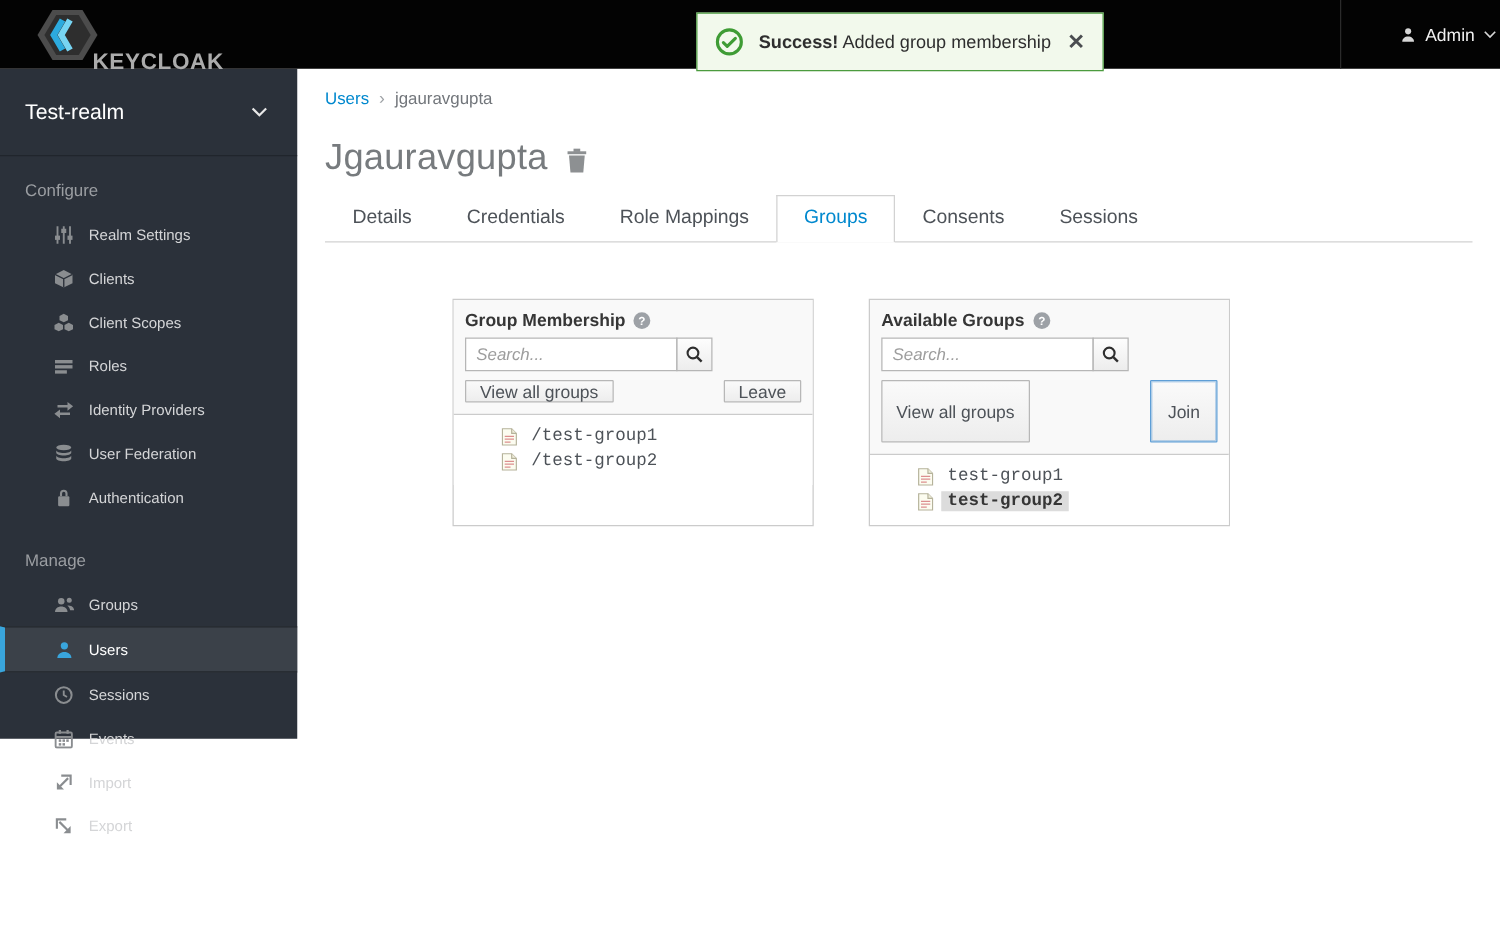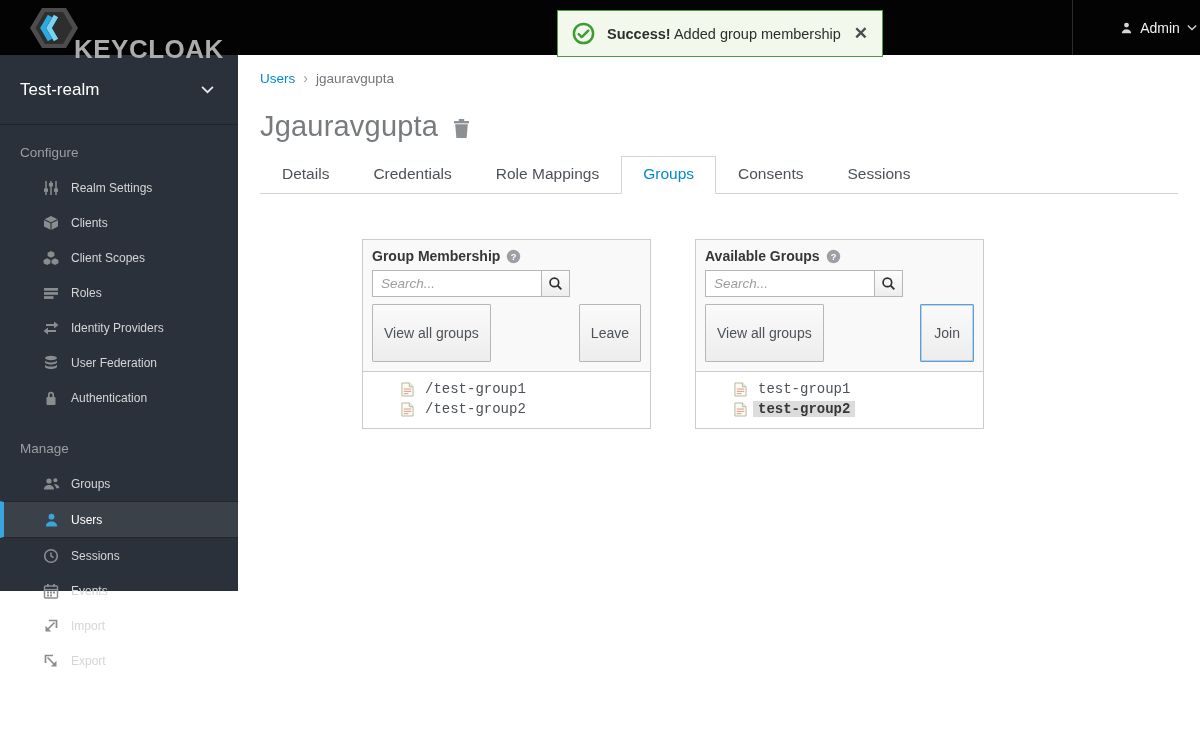--- a/index.html
+++ b/index.html
@@ -3,21 +3,21 @@
 <meta charset="utf-8">
 <style>
   * { margin:0; padding:0; box-sizing:border-box; }
   html,body { width:1200px; height:749px; }
   body { font-family:"Liberation Sans", sans-serif; background:#fff; overflow:hidden; position:relative; }
   .page { width:1200px; height:749px; position:relative; }
 
   
   .topbar { position:absolute; top:0; left:0; width:1200px; height:55px; background:#030303; display:flex; align-items:center; z-index:5; }
   .logo { display:flex; align-items:center; margin-left:28px; }
-  .logo-text { color:#ababab; font-size:26px; font-weight:700; letter-spacing:0.5px; margin-left:-6px;margin-top:44px; }
+  .logo-text { color:#ababab; font-size:18px; font-weight:700; letter-spacing:0.5px; margin-left:-6px;margin-top:44px; }
   .user-area { position:absolute; right:0; top:0; height:55px; width:128px; border-left:1px solid #2b2b2b; display:flex; align-items:center; justify-content:center; gap:7px; cursor:pointer;padding-left:44px; }
   .user-area .uname { color:#f2f2f2; font-size:14px; }
 
   
   .notification { position:absolute; left:557px; top:10px; width:326px; height:47px; background:#f2f9ec; border:1px solid #4b9b3f; z-index:10; display:flex; align-items:center; padding:0 14px; }
   .notif-text { font-size:14.5px; color:#2e2e2e; margin-left:12px; white-space:nowrap; }
   .notif-text b { font-weight:700; }
   .notif-close { margin-left:auto; color:#4a4d50; font-size:17px; font-weight:700; cursor:pointer; padding-left:10px; }
 
   
@@ -51,21 +51,21 @@
   .panel { width:289px; border:1px solid #cbcbcb; }
   .panel-head { background:#f9f9f9; padding:8px 9px 9px; }
   .panel-title-row { display:flex; align-items:center; gap:6px; margin-bottom:6px; }
   .panel-title { font-size:14px; font-weight:600; color:#363636; }
   .help-icon { cursor:pointer; display:flex; }
   .search-row { display:flex; }
   .search-input { width:170px; height:27px; border:1px solid #b6b6b6; padding:0 8px; font-size:13.5px; font-family:"Liberation Sans", sans-serif; color:#363636; }
   .search-input::placeholder { font-style:italic; color:#9d9d9d; }
   .search-btn { width:29px; height:27px; margin-left:-1px; border:1px solid #b6b6b6; background:linear-gradient(#fdfdfd,#ededed); cursor:pointer; display:flex; align-items:center; justify-content:center; }
   .btn-row { display:flex; justify-content:space-between; margin-top:7px; }
-  .btn { font-family:"Liberation Sans", sans-serif; font-size:14px; color:#4d5258; background:linear-gradient(#fafafa,#ededed); border:1px solid #b7b7b7; border-radius:1px; padding:20px 11px; cursor:pointer; }
+  .btn { font-family:"Liberation Sans", sans-serif; font-size:14px; color:#4d5258; background:linear-gradient(#fafafa,#ededed); border:1px solid #b7b7b7; border-radius:1px; padding:0 11px; cursor:pointer; }
   .btn.focus-blue { border:1px solid #5e9ed6; box-shadow:0 0 0 1px rgba(94,158,214,0.4) inset; padding:16px 13px; }
   .panel-list { background:#fff; border-top:1px solid #cbcbcb; padding:7px 0 9px; }
   .tree-item { display:flex; align-items:center; gap:6px; padding:2px 0 2px 38px; font-size:14px; color:#4d5258; cursor:pointer;font-family:Liberation Mono, monospace; }
   .tree-label { padding:0 5px; }
   .tree-item.selected .tree-label { background:#dcdcdc; font-weight:700; color:#363636; }
 </style>
 </head>
 <body>
 
 <div class="page">

